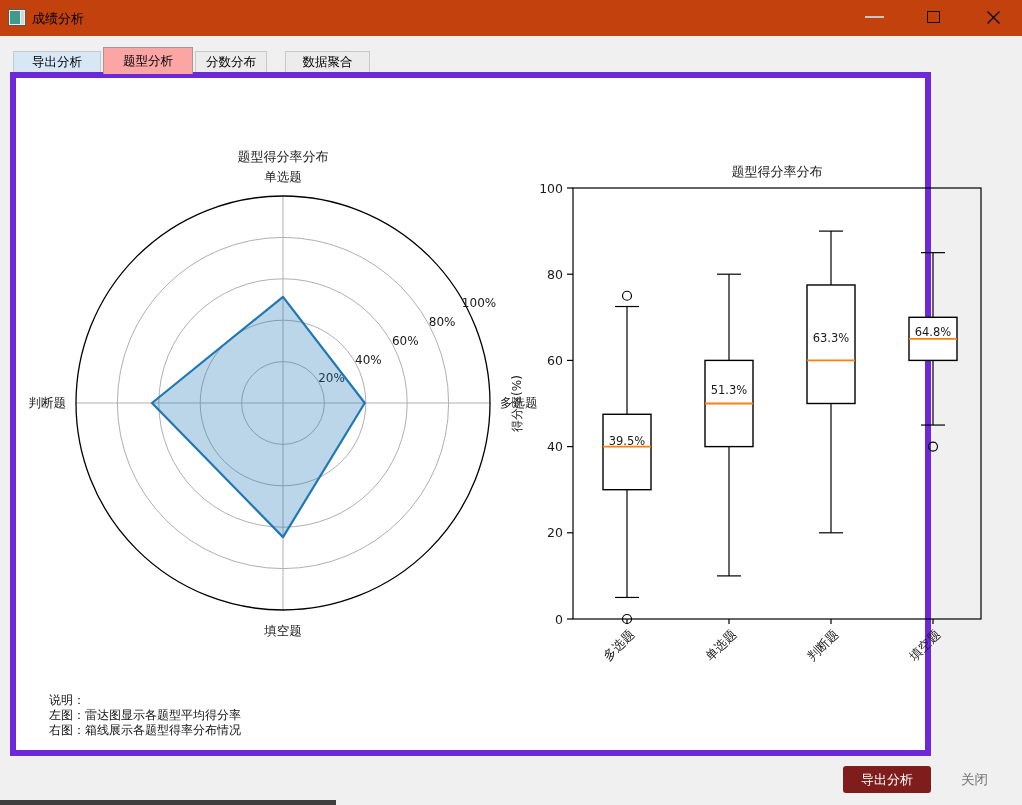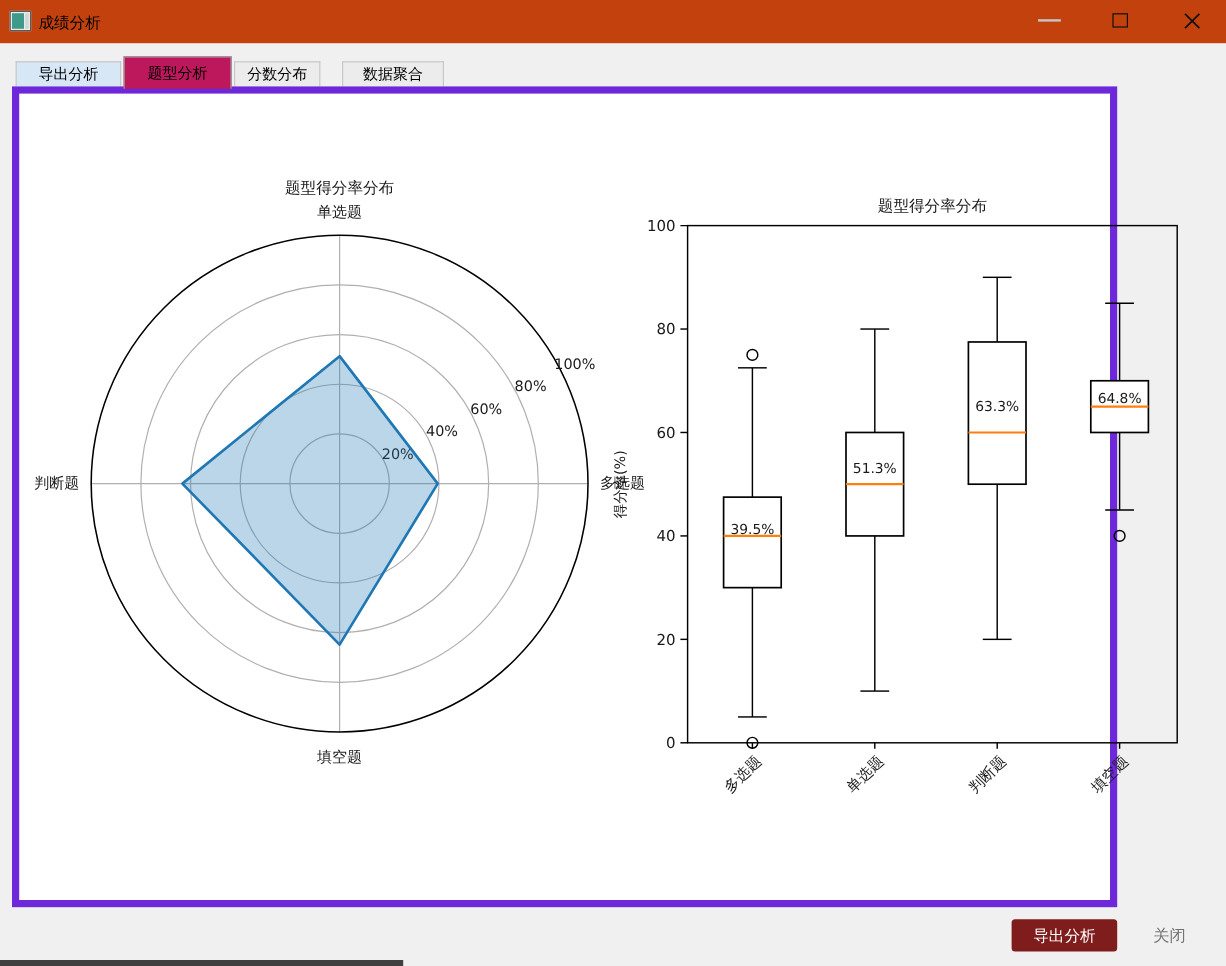--- a/index.html
+++ b/index.html
@@ -20,21 +20,21 @@
   .max-glyph { width:13px; height:12px; border:1.5px solid #111; background:transparent; }
 
   
   .tabbar { position:absolute; left:0; top:46px; width:1022px; height:27px; }
   .tab { position:absolute; bottom:1px; height:21px; display:flex; align-items:center; justify-content:center;
          font-size:12.5px; color:#000; border:1px solid #c8c8c8; border-bottom:none; background:#ececec; }
   .tab-0 { left:13px;  width:88px; background:#d7e7f6; }
   .tab-1 { left:103px; width:90px; }
   .tab-2 { left:195px; width:72px; }
   .tab-3 { left:285px; width:85px; }
-  .tab.active { bottom:-1px; height:27px; background:#be185d; border:1px solid #9a9a9a; border-bottom:none; z-index:3; }
+  .tab.active { bottom:-1px; height:27px; background:#fca5a5; border:1px solid #9a9a9a; border-bottom:none; z-index:3; }
 
   
   .panel { position:absolute; left:10px; top:72px; width:921px; height:684px; background:#ffffff; border:6px solid #6d28d9; z-index:1; }
   svg.charts { position:absolute; left:0; top:0; width:1002px; height:682px; font-family:"DejaVu Sans","Liberation Sans",sans-serif; }
   svg.charts text { fill:#1a1a1a; }
 
   .note { position:absolute; left:33px; top:615px; font-size:12px; line-height:15px; color:#111; }
 
   
   .footer { position:absolute; left:0; top:756px; width:1022px; height:49px; background:#f0f0f0; }
@@ -142,20 +142,25 @@
       <line x1="917" y1="282.4" x2="917" y2="347.05" stroke="#000" stroke-width="1.2"></line>
       <line x1="905" y1="174.64999999999998" x2="929" y2="174.64999999999998" stroke="#000" stroke-width="1.2"></line>
       <line x1="905" y1="347.05" x2="929" y2="347.05" stroke="#000" stroke-width="1.2"></line>
       <rect x="893" y="239.3" width="48" height="43.099999999999966" fill="#fff" stroke="#000" stroke-width="1.4"></rect>
       <line x1="893" y1="260.85" x2="941" y2="260.85" stroke="#ff7f0e" stroke-width="1.8"></line>
       <text x="917" y="257.712" text-anchor="middle" font-size="11.5">64.8%</text>
       <circle cx="917" cy="368.6" r="4.5" fill="none" stroke="#000" stroke-width="1.2"></circle>
       <line x1="917" y1="541" x2="917" y2="546" stroke="#000" stroke-width="1.2"></line>
       <text x="925" y="557" text-anchor="end" font-size="12.5" transform="rotate(-45 925 557)">填空题</text>
     </svg>
+  <div class="note">
+    <div>说明：</div>
+    <div>左图：雷达图显示各题型平均得分率</div>
+    <div>右图：箱线展示各题型得率分布情况</div>
+  </div>
 </div>
 
 <div class="footer">
   <button class="export-btn" style="background: #7f1d1d;">导出分析</button>
   <button class="close-btn">关闭</button>
 </div>
 
 <div class="bottom-strip"></div>
 
 </body></html>

